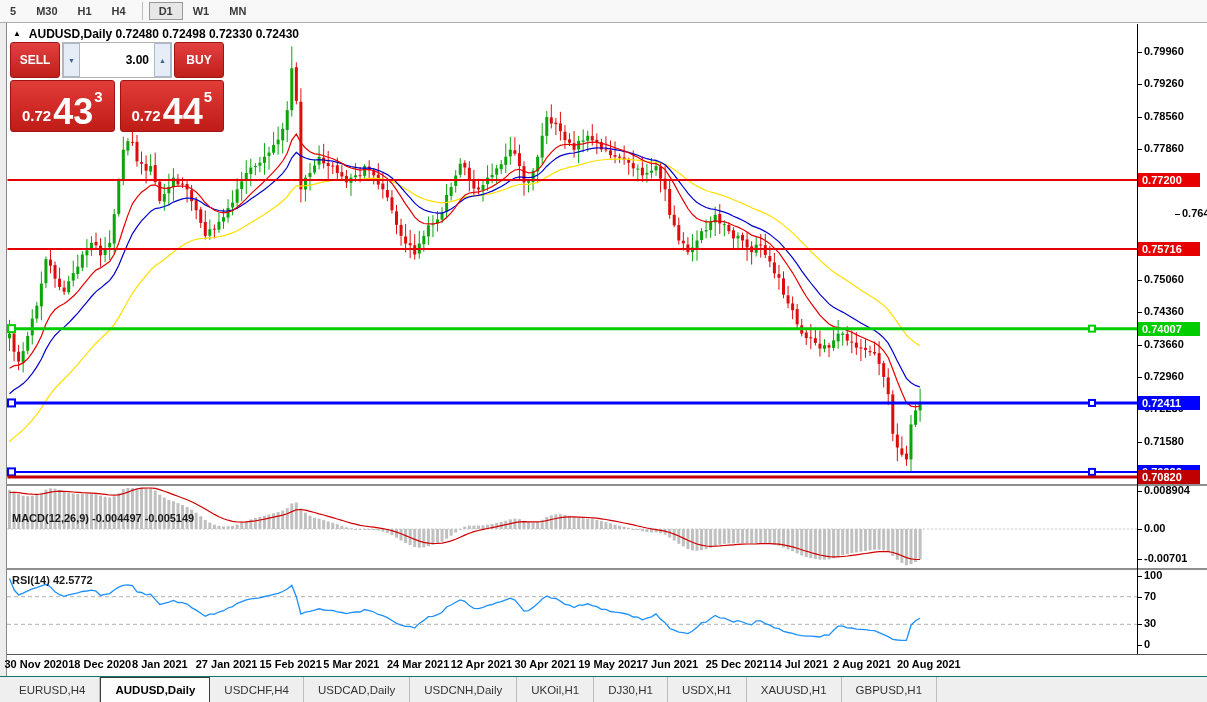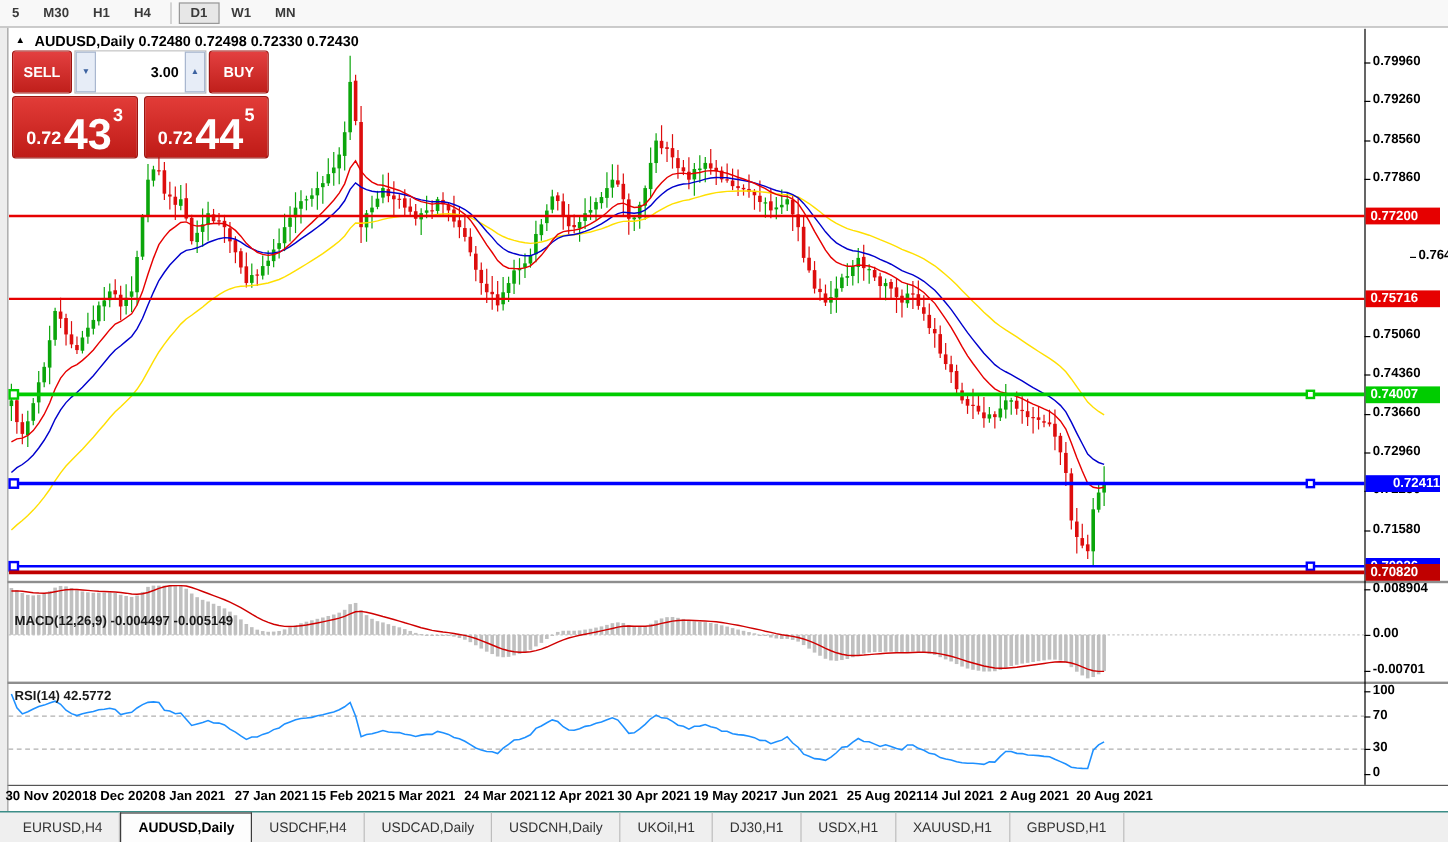--- a/index.html
+++ b/index.html
@@ -717,28 +717,28 @@
       <span class="date" style="left: 68.242px; top: 658px;">18 Dec 2020</span>
       <span class="date" style="left: 131.984px; top: 658px;">8 Jan 2021</span>
       <span class="date" style="left: 195.726px; top: 658px;">27 Jan 2021</span>
       <span class="date" style="left: 259.468px; top: 658px;">15 Feb 2021</span>
       <span class="date" style="left: 323.21px; top: 658px;">5 Mar 2021</span>
       <span class="date" style="left: 386.952px; top: 658px;">24 Mar 2021</span>
       <span class="date" style="left: 450.694px; top: 658px;">12 Apr 2021</span>
       <span class="date" style="left: 514.436px; top: 658px;">30 Apr 2021</span>
       <span class="date" style="left: 578.178px; top: 658px;">19 May 2021</span>
       <span class="date" style="left: 641.92px; top: 658px;">7 Jun 2021</span>
-      <span class="date" style="left: 705.662px; top: 658px;">25 Aug 2021</span>
+      <span class="date" style="left: 705.662px; top: 658px;">25 Dec 2021</span>
       <span class="date" style="left: 769.404px; top: 658px;">14 Jul 2021</span>
       <span class="date" style="left: 833.146px; top: 658px;">2 Aug 2021</span>
       <span class="date" style="left: 896.888px; top: 658px;">20 Aug 2021</span>
       <span class="badge" style="left: 1138px; top: 173px; background: rgb(230, 0, 0);">0.77200</span>
       <span class="badge" style="left: 1138px; top: 242.088px; background: rgb(230, 0, 0);">0.75716</span>
       <span class="badge" style="left: 1138px; top: 321.65px; background: rgb(0, 204, 0);">0.74007</span>
-      <span class="badge" style="left: 1138px; top: 395.952px; background: rgb(0, 0, 255); text-align: right;">0.72411</span>
+      <span class="badge" style="left: 1138px; top: 395.952px; background: rgb(0, 0, 255);">0.72411</span>
       <span class="badge" style="left: 1138px; top: 464.899px; background: rgb(0, 0, 255);">0.70926</span>
       <span class="badge" style="left: 1138px; top: 470.02px; background: rgb(192, 0, 0);">0.70820</span>
     </div>
 
   <div class="chart-title">
     <span class="tri">▲</span>
     <span>AUDUSD,Daily</span>
     <span>0.72480 0.72498 0.72330 0.72430</span>
   </div>
 

